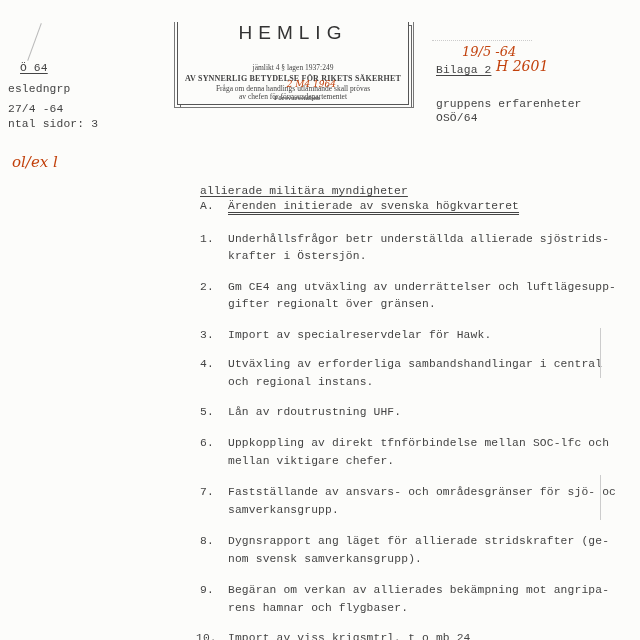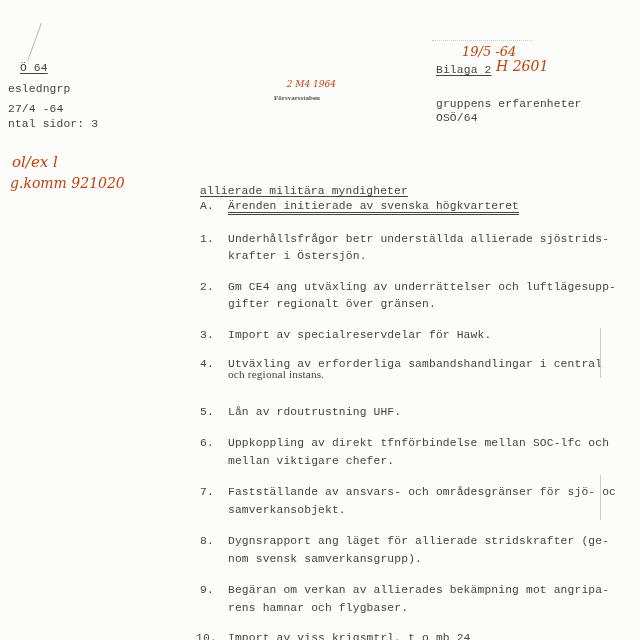--- a/index.html
+++ b/index.html
@@ -87,29 +87,36 @@
       background: #ccc;
     }
   </style>
 </head>
 <body>
 
 <div class="page">
 
   <div class="abs" style="left:34px; top:22px; width:1px; height:40px; background:#bbb; transform:rotate(20deg);"></div>
 
+  <div class="stamp">
+    <div class="outer"></div>
+    <div class="stamp-title">HEMLIG</div>
+    <div class="stamp-line stamp-l1">jämlikt 4 § lagen 1937:249</div>
+    <div class="stamp-line stamp-l2">AV SYNNERLIG BETYDELSE FÖR RIKETS SÄKERHET</div>
+    <div class="stamp-line stamp-l3">Fråga om denna handlings utlämnande skall prövas</div>
+    <div class="stamp-line stamp-l4">av chefen för försvarsdepartementet</div>
+  </div>
   <div class="abs hand" style="left:256px; top:79px; width:80px; text-align:right; font-size:9px;">2 M4 1964</div>
   <div class="abs" style="left:262px; top:94px; width:70px; text-align:center; font-family:'Liberation Serif',serif; font-size:7px; font-weight:bold; color:#555;">Försvarsstaben</div>
 
   <div class="abs tw u" style="left:20px; top:62px;">Ö 64</div>
   <div class="abs tw" style="left:8px; top:83px;">esledngrp</div>
   <div class="abs tw" style="left:8px; top:103px;">27/4 -64</div>
   <div class="abs tw" style="left:8px; top:118px;">ntal sidor: 3</div>
   <div class="abs hand" style="left:12px; top:153px; font-size:15px;">ol/ex l</div>
-  <div class="abs hand" style="left:10px; top:175px; font-size:14px;">g.komm 921020</div>
 
   <div class="abs" style="left:432px; top:40px; width:100px; height:8px; border-top:1px dotted #ccc;"></div>
   <div class="abs hand" style="left:462px; top:44px; font-size:13px;">19/5 -64</div>
   <div class="abs tw u" style="left:436px; top:64px;">Bilaga 2</div>
   <div class="abs hand" style="left:496px; top:58px; font-size:14px;">H 2601</div>
   <div class="abs tw" style="left:436px; top:98px;">gruppens erfarenheter</div>
   <div class="abs tw" style="left:436px; top:112px;">OSÖ/64</div>
 
   <div class="abs tw u" style="left:200px; top:165px;margin-top:20px;">allierade militära myndigheter</div>
 
@@ -127,35 +134,35 @@
       <div class="tw item-text" style="top:281px;">Gm CE4 ang utväxling av underrättelser och luftlägesupp-</div>
       <div class="tw item-text" style="top:298px;">gifter regionalt över gränsen.</div>
     </div>
     <div>
       <div class="tw item-num" style="top:329px;">3.</div>
       <div class="tw item-text" style="top:329px;">Import av specialreservdelar för Hawk.</div>
     </div>
     <div>
       <div class="tw item-num" style="top:358px;">4.</div>
       <div class="tw item-text" style="top:358px;">Utväxling av erforderliga sambandshandlingar i central</div>
-      <div class="tw item-text" style="top:368px;font-family:Liberation Serif, serif;">och regional instans.</div>
+      <div class="tw item-text" style="top:376px;">och regional instans.</div>
     </div>
     <div>
       <div class="tw item-num" style="top:406px;">5.</div>
       <div class="tw item-text" style="top:406px;">Lån av rdoutrustning UHF.</div>
     </div>
     <div>
       <div class="tw item-num" style="top:437px;">6.</div>
       <div class="tw item-text" style="top:437px;">Uppkoppling av direkt tfnförbindelse mellan SOC-lfc och</div>
       <div class="tw item-text" style="top:455px;">mellan viktigare chefer.</div>
     </div>
     <div>
       <div class="tw item-num" style="top:486px;">7.</div>
       <div class="tw item-text" style="top:486px;">Fastställande av ansvars- och områdesgränser för sjö- oc</div>
-      <div class="tw item-text" style="top:504px;">samverkansobjekt.</div>
+      <div class="tw item-text" style="top:504px;">samverkansgrupp.</div>
     </div>
     <div>
       <div class="tw item-num" style="top:535px;">8.</div>
       <div class="tw item-text" style="top:535px;">Dygnsrapport ang läget för allierade stridskrafter (ge-</div>
       <div class="tw item-text" style="top:553px;">nom svensk samverkansgrupp).</div>
     </div>
     <div>
       <div class="tw item-num" style="top:584px;">9.</div>
       <div class="tw item-text" style="top:584px;">Begäran om verkan av allierades bekämpning mot angripa-</div>
       <div class="tw item-text" style="top:602px;">rens hamnar och flygbaser.</div>

